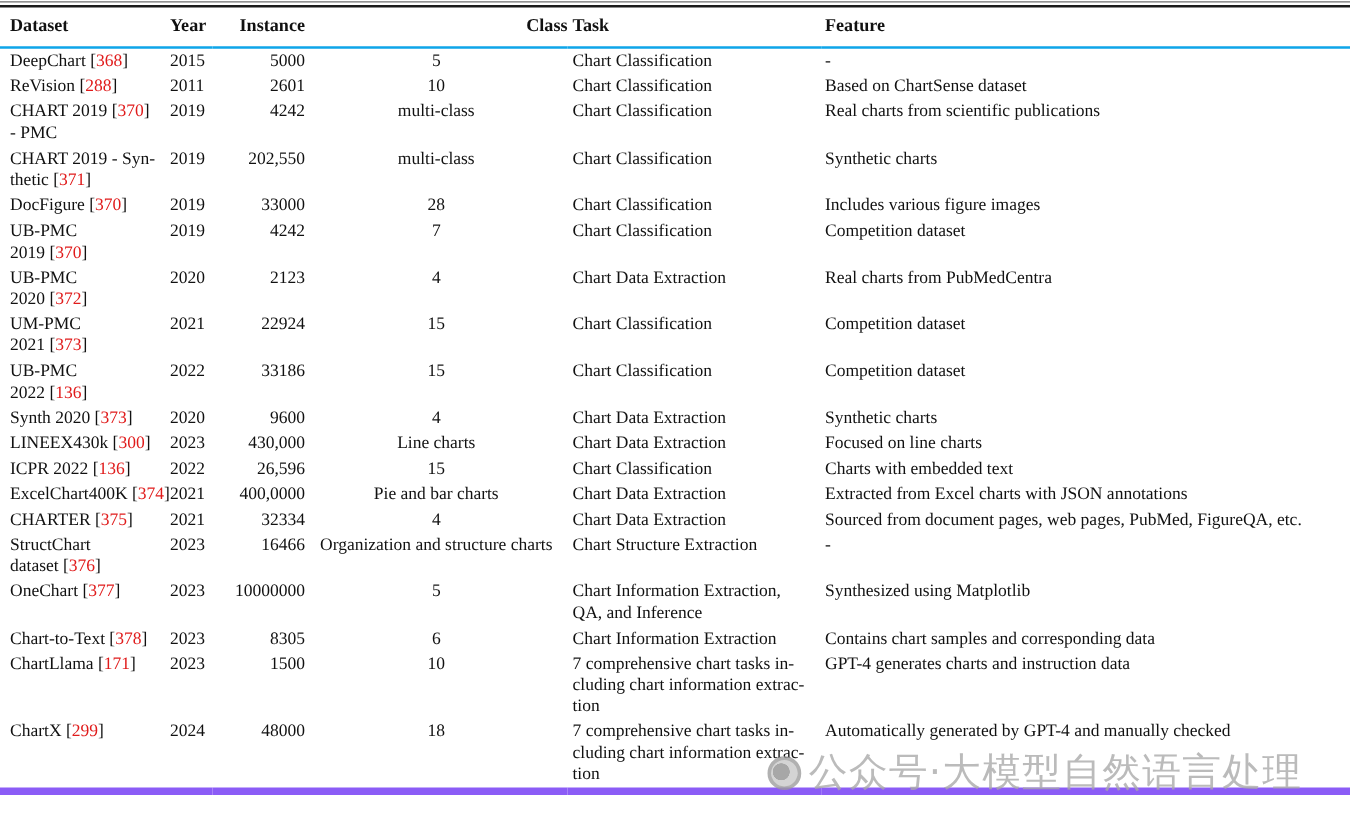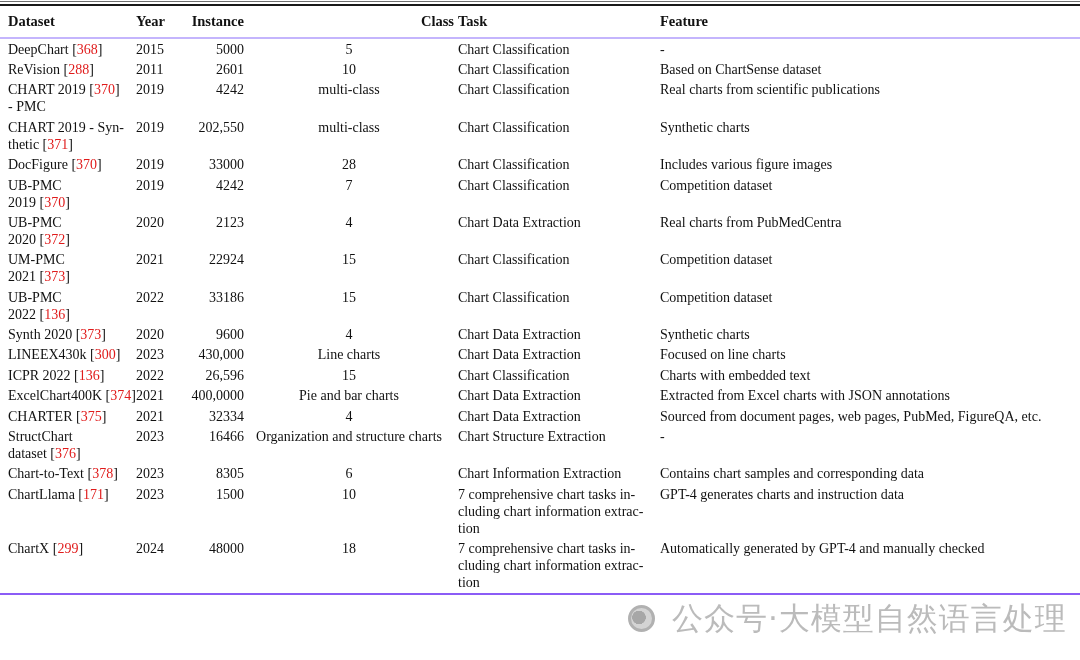--- a/index.html
+++ b/index.html
@@ -19,44 +19,44 @@
     font-size:14px;line-height:17px;
   }
   col.c-dataset{width:128px;}
   col.c-year{width:42px;}
   col.c-instance{width:74px;}
   col.c-class{width:210px;}
   col.c-task{width:203px;}
   col.c-feature{width:423px;}
   thead th{
     font-weight:bold;text-align:left;vertical-align:middle;
-    padding:6px 0 7px 0;border-bottom:2px solid #c4b5fd;
+    padding:6px 0 7px 0;border-bottom:2px solid #0ea5e9;
     font-size:14.5px;
   }
   thead th.pad8{padding-left:8px;}
   thead th.ctr{text-align:right;}
   thead th.pad4{padding-left:4px;}
   thead th.pad3{padding-left:3px;}
-  tbody{border-bottom:2px solid #8b5cf6;}
+  tbody{border-bottom:6px solid #8b5cf6;}
   td{
     vertical-align:top;padding:1.7px 0 1.7px 0;
   }
   td.dataset{padding-left:8px;}
   td.year{padding-left:8px;}
   td.instance{text-align:right;}
   td.cls{text-align:center;}
   td.task{padding-left:4px;}
   td.feature{padding-left:3px;}
   .line{white-space:normal;}
   .line.nowrap{white-space:nowrap;overflow:visible;}
   .ref{color:var(--ref-color,#e01b1b);}
   
   .watermark{
-    position:absolute;top:598px;left:628px;height:40px;
-    display:flex;align-items:center;gap:17px;
+    position:absolute;top:598px;left:614px;height:40px;
+    display:flex;align-items:center;gap:6px;
     z-index:5;pointer-events:none;opacity:0.78;
   }
   .wm-logo{
     width:27px;height:27px;border-radius:50%;
     border:3px solid #9c9c9c;box-sizing:border-box;
     background:radial-gradient(circle at 38% 45%, #8f8f8f 0 38%, #c9c9c9 40% 100%);
     flex:0 0 auto;
   }
   .wm-text{
     font-family:"DejaVu Sans","Liberation Sans",sans-serif;
@@ -273,20 +273,33 @@
           <td class="year">2023</td>
           <td class="instance">16466</td>
           <td class="cls">Organization and structure charts</td>
           <td class="task">
             <div class="line">Chart Structure Extraction</div>
           </td>
           <td class="feature">-</td>
         </tr>
         <tr>
           <td class="dataset">
+            <div class="line">OneChart [<span class="ref">377</span>]</div>
+          </td>
+          <td class="year">2023</td>
+          <td class="instance">10000000</td>
+          <td class="cls">5</td>
+          <td class="task">
+            <div class="line">Chart Information Extraction,</div>
+            <div class="line">QA, and Inference</div>
+          </td>
+          <td class="feature">Synthesized using Matplotlib</td>
+        </tr>
+        <tr>
+          <td class="dataset">
             <div class="line">Chart-to-Text [<span class="ref">378</span>]</div>
           </td>
           <td class="year">2023</td>
           <td class="instance">8305</td>
           <td class="cls">6</td>
           <td class="task">
             <div class="line">Chart Information Extraction</div>
           </td>
           <td class="feature">Contains chart samples and corresponding data</td>
         </tr>

